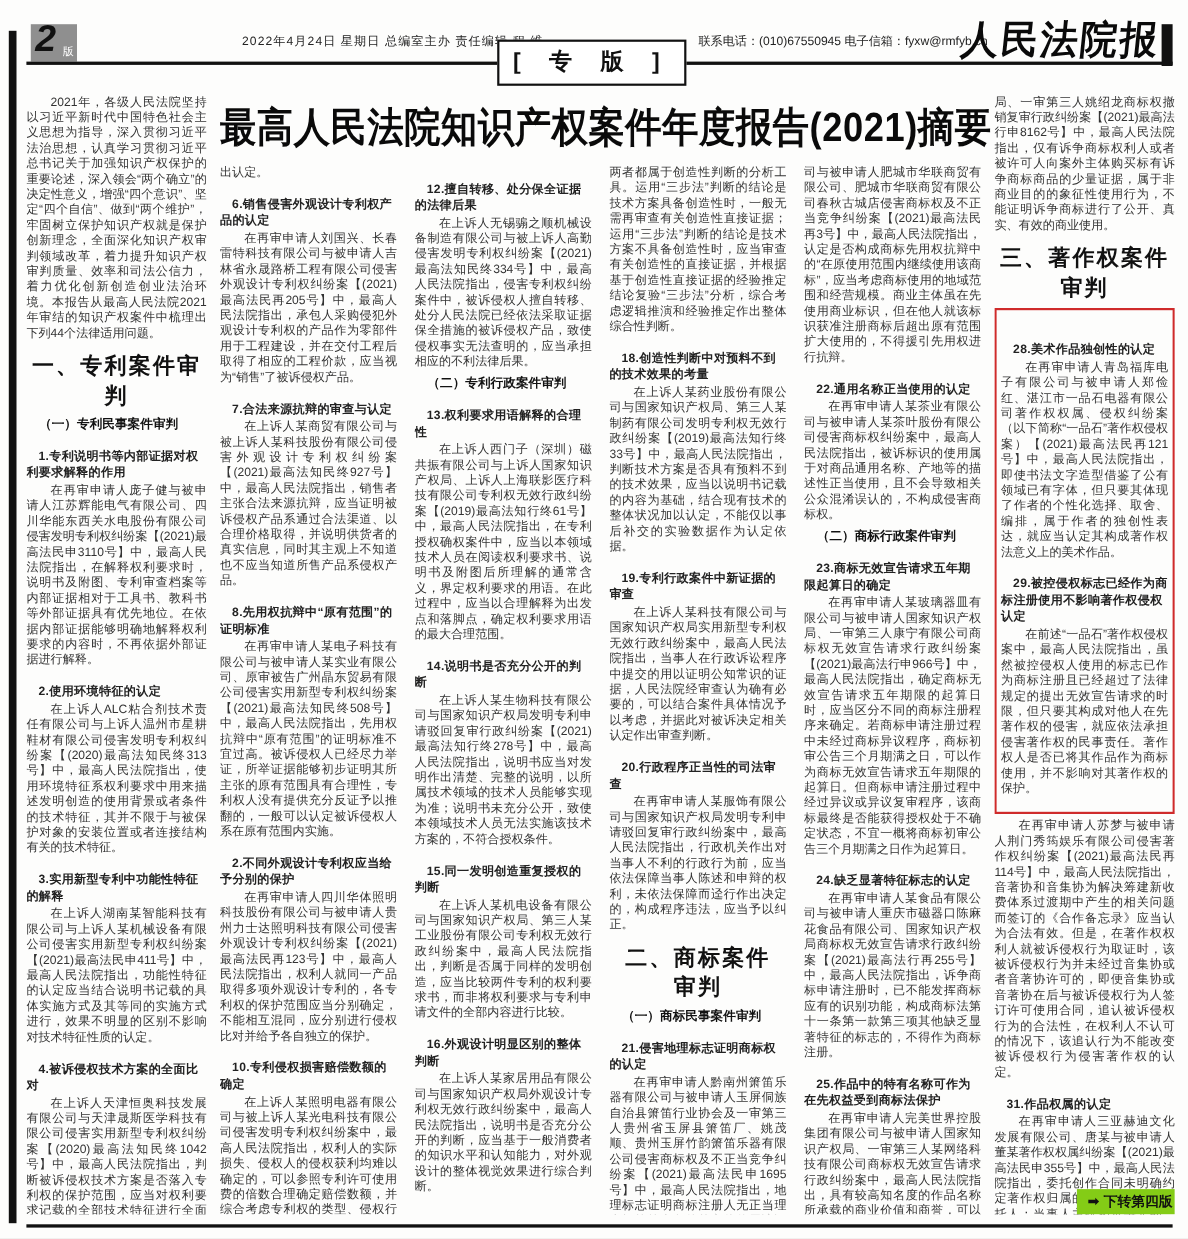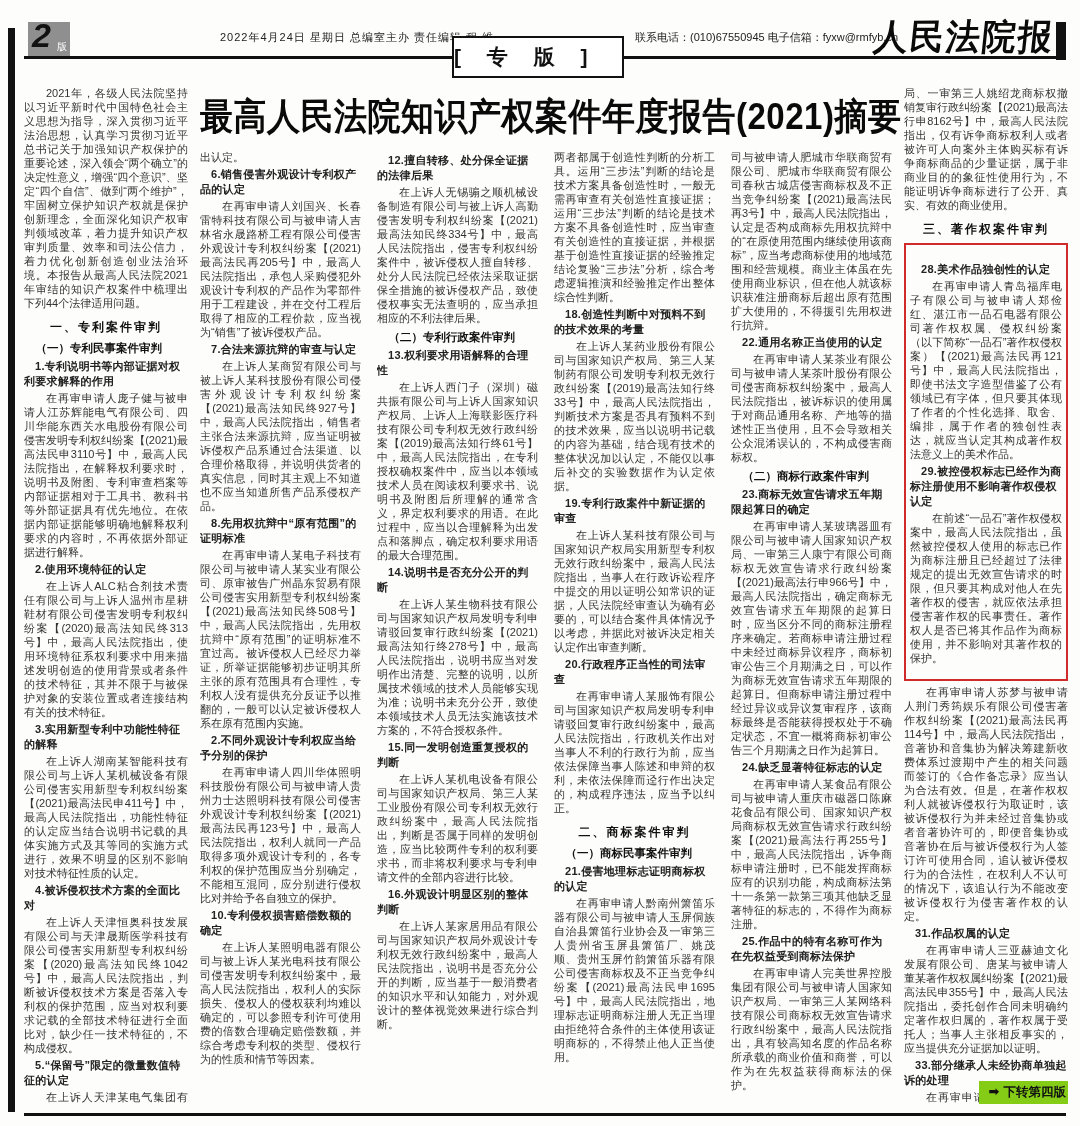--- a/index.html
+++ b/index.html
@@ -10,35 +10,35 @@
   .badge{position:absolute;left:28px;top:22px;width:42px;height:34px;background:#8f8f8f;}
   .badge .num{position:absolute;left:4px;top:-6px;font-size:34px;font-weight:bold;color:#111;font-style:italic;}
   .badge .lab{position:absolute;right:3px;bottom:2px;font-size:10px;color:#fff;}
   .dateline{position:absolute;left:220px;top:30px;font-size:11px;letter-spacing:1px;color:#222;}
   .contact{position:absolute;left:635px;top:30px;font-size:11px;color:#222;}
   .paper-name{position:absolute;right:26px;top:14px;font-size:34px;font-weight:bold;color:#0a0a0a;
               transform:skewX(-6deg) scaleY(1.05);letter-spacing:2px;}
   .mast-rule{position:absolute;left:24px;right:14px;top:56px;height:3px;background:#111;}
   .mast-endblock{position:absolute;right:14px;top:22px;width:10px;height:38px;background:#111;}
   .banner{position:absolute;left:452px;top:36px;width:168px;height:38px;background:#fff;border:2.5px solid #111;
-          text-align:left;line-height:38px;font-size:21px;font-weight:bold;letter-spacing:10px;z-index:3;color:#111;}
+          text-align:center;line-height:38px;font-size:21px;font-weight:bold;letter-spacing:10px;z-index:3;color:#111;}
   
   .body-area{position:absolute;left:24px;top:86px;width:1044px;height:1018px;display:flex;gap:12px;}
   .col{width:164px;height:100%;overflow:hidden;position:relative;}
   .middle{width:692px;display:flex;flex-direction:column;}
   .headline{height:56px;line-height:54px;text-align:center;font-size:33px;font-weight:900;color:#0a0a0a;
             letter-spacing:0.5px;white-space:nowrap;transform:scaleY(1.12);transform-origin:top;}
   .mid-cols{flex:1;display:flex;gap:16px;margin-top:8px;overflow:hidden;}
   .mid-cols .col{height:auto;}
   
   .para{font-size:11px;line-height:14px;text-align:justify;text-indent:2em;margin:0;color:#333;}
   .para.noindent{text-indent:0;}
-  .sec-h1{font-size:12px;font-weight:bold;text-align:center;margin:9px 4px 5px;color:#111;letter-spacing:2px;}
+  .sec-h1{font-size:20px;font-weight:bold;text-align:center;margin:9px 4px 5px;color:#111;letter-spacing:2px;}
   .sec-h2{font-size:11.5px;font-weight:bold;margin:5px 0 3px;text-indent:1em;color:#111;}
-  .item-h{font-size:11px;font-weight:bold;margin:3px 0 2px;text-indent:1em;color:#222;letter-spacing:0.3px;}
+  .item-h{font-size:11px;font-weight:bold;margin:14px 0 2px;text-indent:1em;color:#222;letter-spacing:0.3px;}
   .redbox{border:2.5px solid #cf2b2b;padding:14px 4px;margin:3px 0 4px;}
   .jump{position:absolute;right:0;bottom:0;background:#84cc16;padding:3px 2px 3px 10px;
         font-size:12.5px;font-weight:bold;color:#111;z-index:2;}
   .jump .arrow{font-size:13px;margin-right:4px;}
   .bottom-rule{position:absolute;left:24px;right:14px;bottom:10px;height:3px;background:#111;}
 </style>
 </head>
 <body>
 
 <div class="page">

